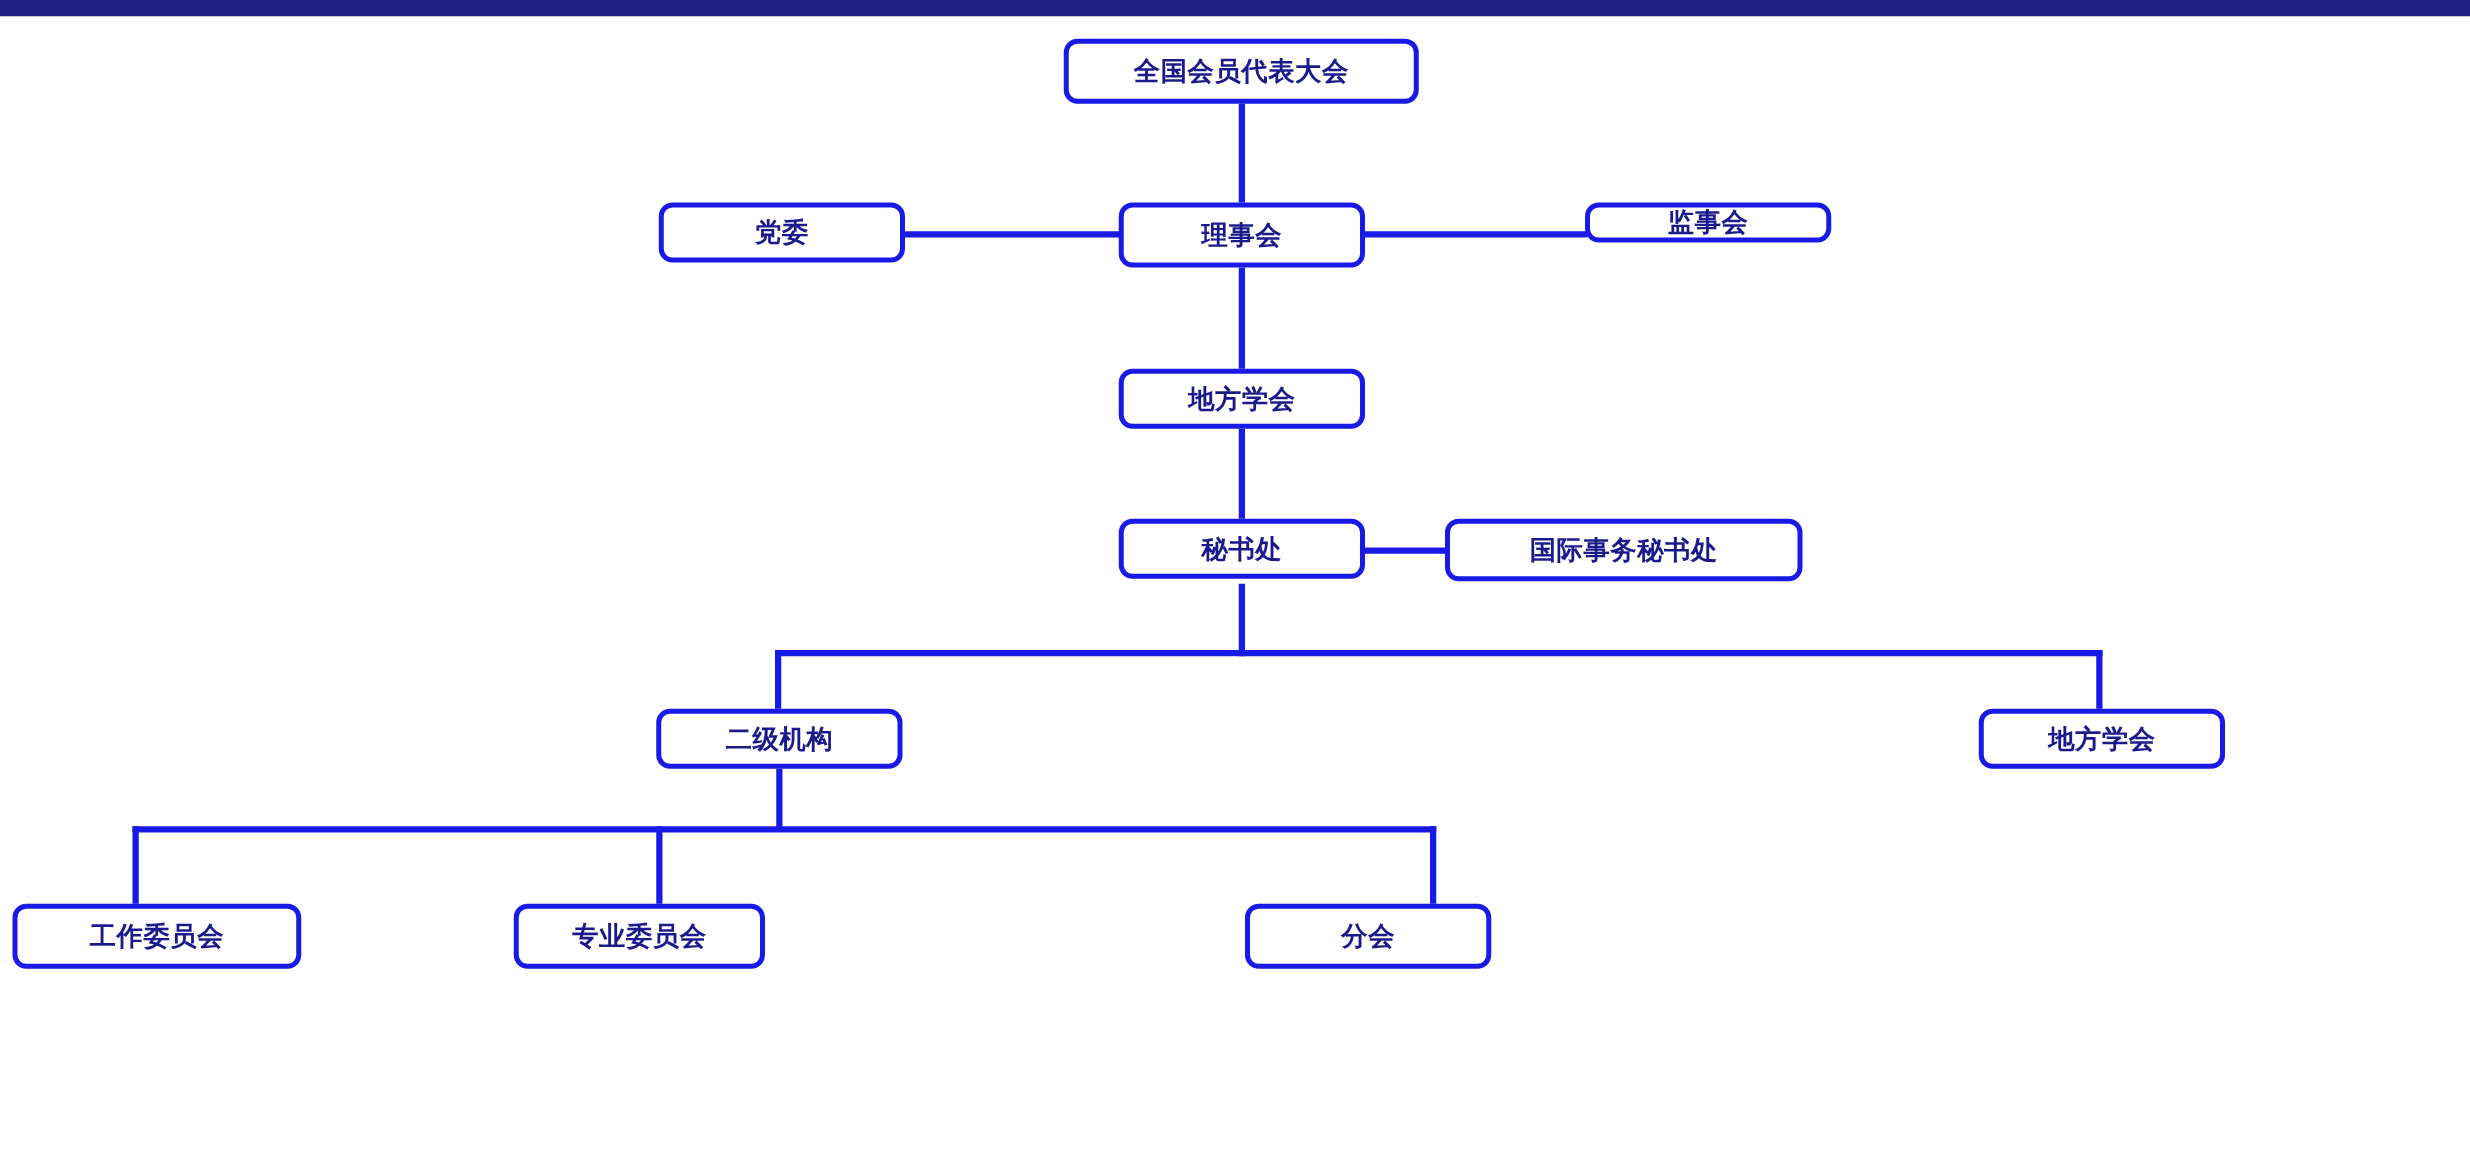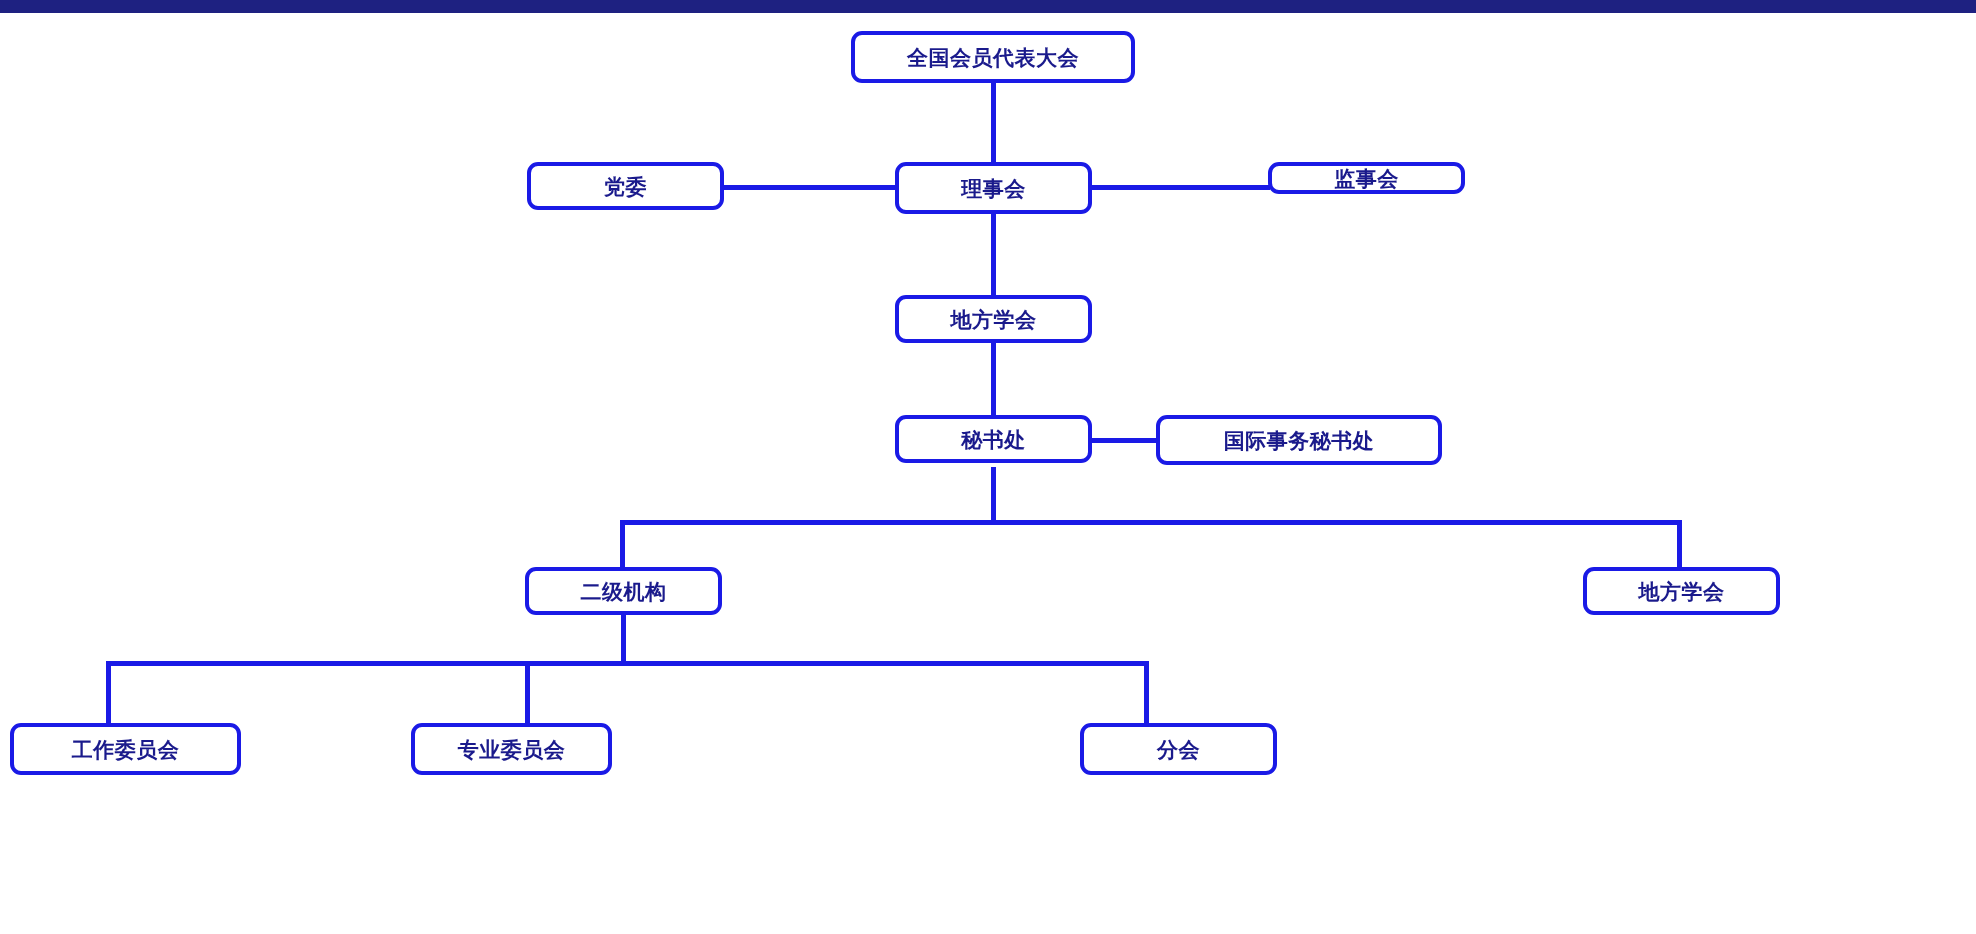--- a/index.html
+++ b/index.html
@@ -126,17 +126,17 @@
   </div>
 
   <div class="node" style="left:10px; top:723px; width:231px; height:52px;">
     <span class="node-label">工作委员会</span>
   </div>
 
   <div class="node" style="left:411px; top:723px; width:201px; height:52px;">
     <span class="node-label">专业委员会</span>
   </div>
 
-  <div class="node" style="left:1080px; top:723px; width:197px; height:52px;">
+  <div class="node" style="left:996px; top:723px; width:197px; height:52px;">
     <span class="node-label">分会</span>
   </div>
 
 </div>
 
 </body></html>

